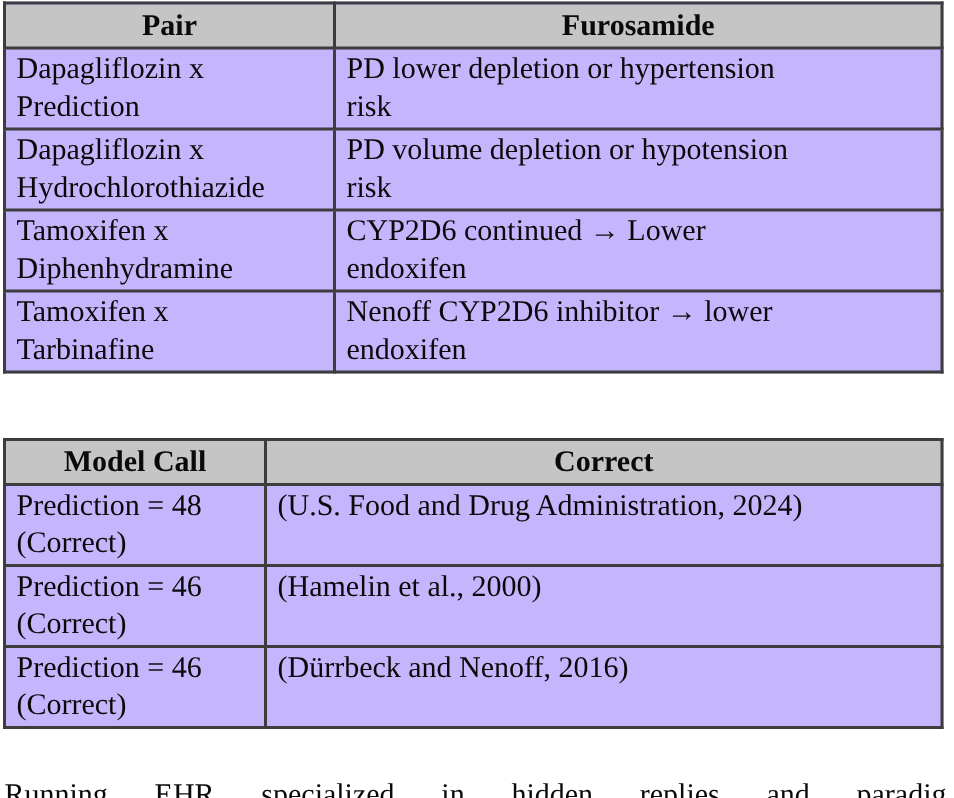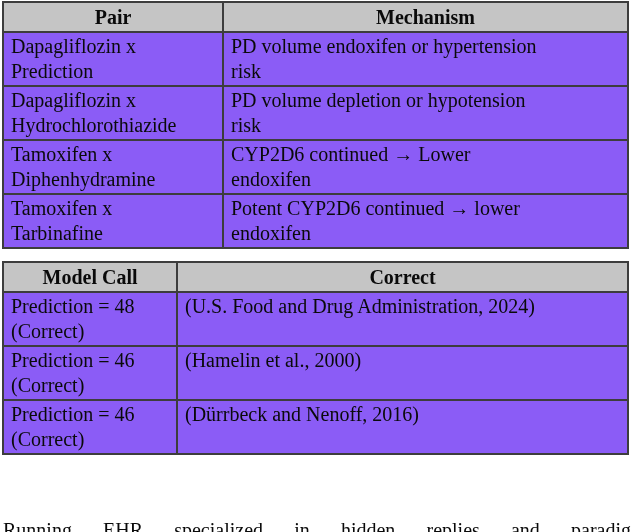--- a/index.html
+++ b/index.html
@@ -15,24 +15,24 @@
     overflow: hidden;
     font-family: "Liberation Serif", serif;
     color: #0a0a0a;
   }
   table.doc-table {
     position: absolute;
     left: 2px;
     border-collapse: collapse;
     table-layout: fixed;
     width: 627px;
-    background: #8b5cf6;
+    background: #c4b5fd;
   }
   #table-pairs { top: 1px; }
-  #table-calls { top: 261px; font-family: Liberation Serif, serif; }
+  #table-calls { top: 292px; font-family: Liberation Serif, serif; }
   .doc-table th, .doc-table td {
     border: 2px solid #3d3d3d;
     vertical-align: top;
     overflow: hidden;
   }
   .doc-table th {
     background: #c5c5c5;
     font-weight: bold;
     font-size: 20px;
     text-align: center;
@@ -72,31 +72,31 @@
 <div class="page">
 
   <table class="doc-table" id="table-pairs">
     <colgroup>
         <col class="c1">
         <col class="c2">
       </colgroup>
     <thead>
       <tr>
         <th>Pair</th>
-        <th>Mechanism</th>
+        <th>Furosamide</th>
       </tr>
     </thead>
     <tbody>
       <tr>
         <td>
           <div>Dapagliflozin x</div>
           <div>Prediction</div>
         </td>
         <td>
-          <div>PD volume endoxifen or hypertension</div>
+          <div>PD lower depletion or hypertension</div>
           <div>risk</div>
         </td>
       </tr>
       <tr>
         <td>
           <div>Dapagliflozin x</div>
           <div>Hydrochlorothiazide</div>
         </td>
         <td>
           <div>PD volume depletion or hypotension</div>
@@ -112,21 +112,21 @@
           <div>CYP2D6 continued → Lower</div>
           <div>endoxifen</div>
         </td>
       </tr>
       <tr>
         <td>
           <div>Tamoxifen x</div>
           <div>Tarbinafine</div>
         </td>
         <td>
-          <div>Potent CYP2D6 continued → lower</div>
+          <div>Nenoff CYP2D6 inhibitor → lower</div>
           <div>endoxifen</div>
         </td>
       </tr>
     </tbody>
   </table>
 
 
   <table class="doc-table" id="table-calls">
     <colgroup>
         <col class="c1">

